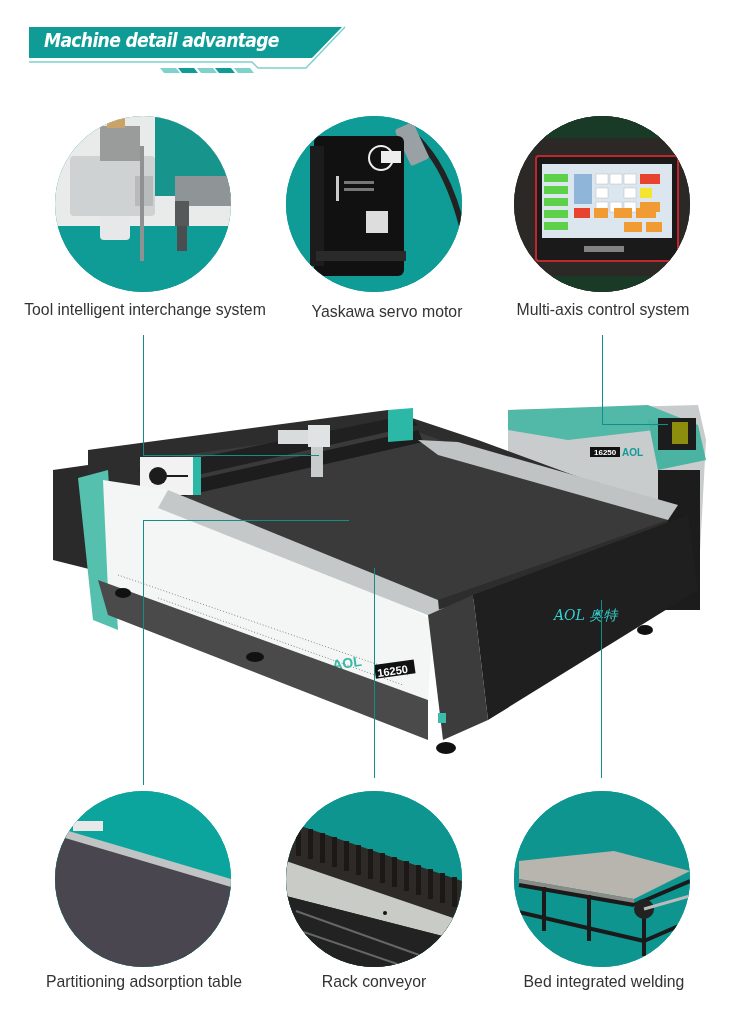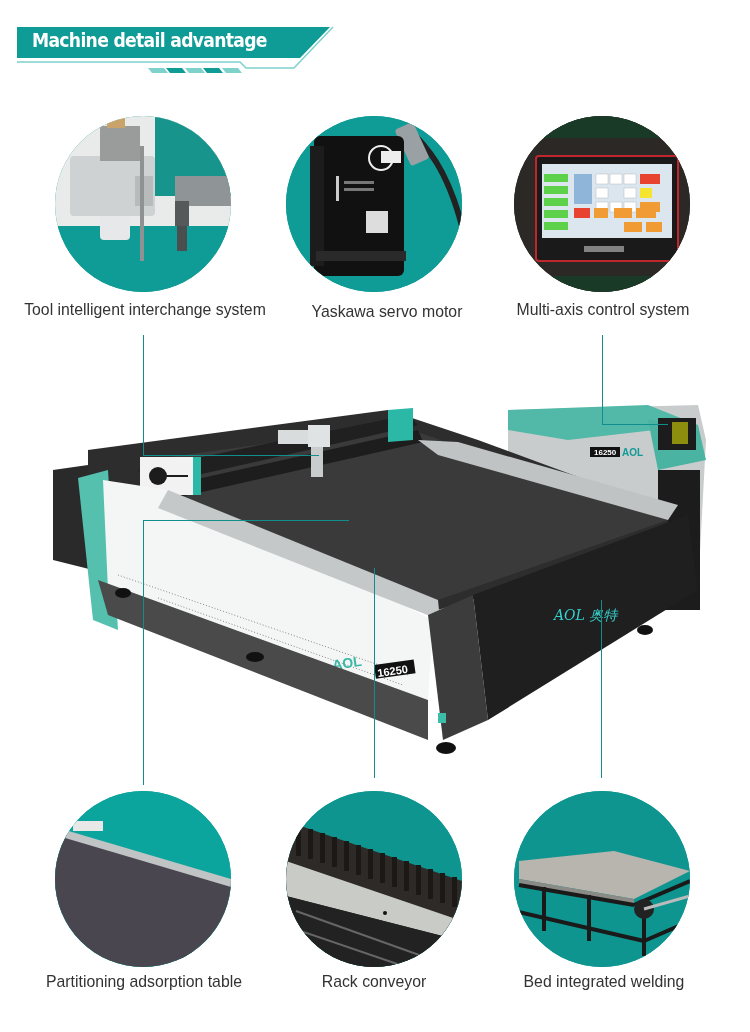--- a/index.html
+++ b/index.html
@@ -6,21 +6,21 @@
   body{width:750px;height:1032px;position:relative;overflow:hidden;font-family:"Liberation Sans",sans-serif;}
   .abs{position:absolute;}
   .banner-text{position:absolute;left:32px;top:28px;color:#fff;font-family:"DejaVu Sans",sans-serif;font-weight:bold;font-size:20px;letter-spacing:-0.8px;transform:scaleX(0.86);transform-origin:left center;white-space:nowrap;}
   .circle{position:absolute;width:176px;height:176px;border-radius:50%;overflow:hidden;background:#0f9b96;}
   .caption{position:absolute;font-size:17px;color:#333;text-align:center;white-space:nowrap;transform:translateX(-50%) scaleX(0.93);}
   .lead{position:absolute;background:#0f8e8c;}
 </style>
 </head>
 <body>
 
-<div class="abs" style="left:0;top:0;width:620px;height:90px;">
+<div class="abs" style="left:12px;top:0;width:620px;height:90px;font-style:italic;">
   <svg class="abs" style="left:0;top:0" width="360" height="90">
     <polygon points="17,27 330,27 300,58 17,58" fill="#0f9b96"></polygon>
     <polyline points="17,62 240,62 246,68 294,68 333,27" fill="none" stroke="#7fd1cc" stroke-width="1.5"></polyline>
     <g fill="#7fd1cc">
       <polygon points="148,68 164,68 168,73 152,73"></polygon>
       <polygon points="166,68 182,68 186,73 170,73" fill="#0f9b96"></polygon>
       <polygon points="185,68 201,68 205,73 189,73"></polygon>
       <polygon points="203,68 219,68 223,73 207,73" fill="#0f9b96"></polygon>
       <polygon points="222,68 238,68 242,73 226,73"></polygon>
     </g>

